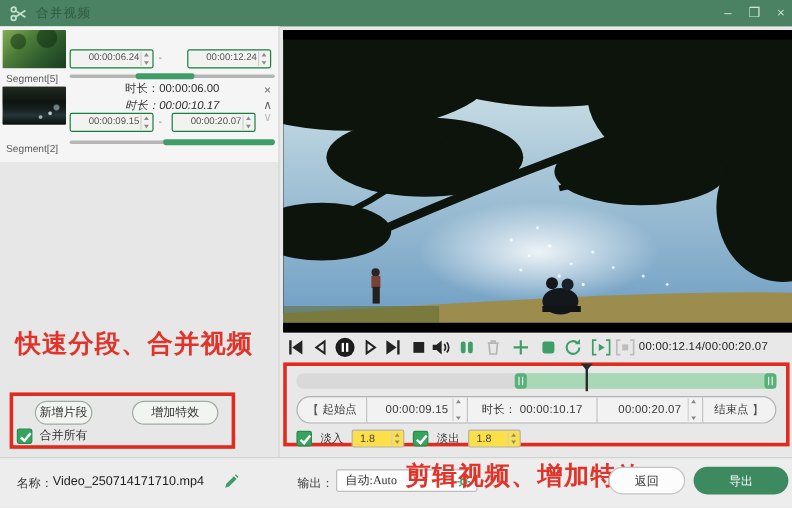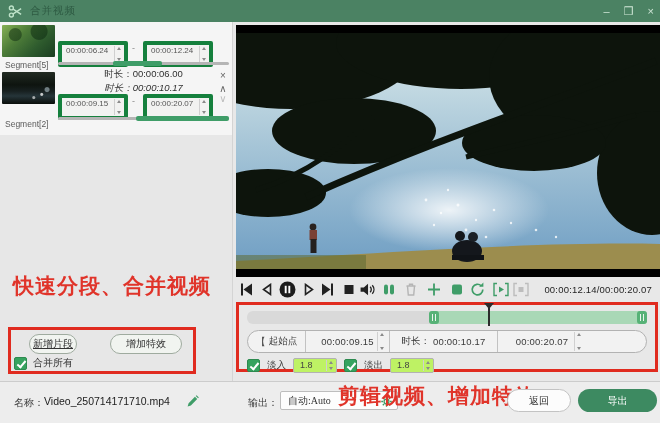--- a/index.html
+++ b/index.html
@@ -23,21 +23,21 @@
       radial-gradient(circle at 70% 20%, rgba(10,40,15,.5) 0 8px, transparent 9px),
       linear-gradient(135deg,#86b055 0%,#4d7c38 35%,#2f5c2e 65%,#1a3d21 100%); }
   .thumb2 { background:
       radial-gradient(circle at 75% 70%, rgba(255,255,255,.75) 0 1px, transparent 2px),
       radial-gradient(circle at 60% 80%, rgba(255,255,255,.6) 0 1px, transparent 2px),
       radial-gradient(circle at 85% 55%, rgba(200,220,230,.5) 0 2px, transparent 3px),
       linear-gradient(180deg,#222b22 0%,#0e140f 40%,#33475242 60%,#3d566380 75%,#0a0e0a 100%),#0e130f; }
   .seg-label { position:absolute; font-size:8.5px; color:#5a5a5a; }
   .dur-row { position:absolute; left:58px; width:171px; text-align:center; font-size:9.5px; color:#3c3c3c; }
   .dur-row b { font-weight:normal; color:#2f2f2f; }
-  .time-input { position:absolute; width:70px; height:26px; background:#f2f2f1; border:4px solid #15803d; border-radius:2px; font-size:8px; color:#555; line-height:12px; padding-left:4px; }
+  .time-input { position:absolute; width:70px; height:16px; background:#f2f2f1; border:1px solid #15803d; border-radius:2px; font-size:8px; color:#555; line-height:12px; padding-left:4px;text-align:center; }
   .dash { position:absolute; font-size:9px; color:#888; }
   .spin { position:absolute; right:1px; top:1px; bottom:1px; width:9px; display:flex; flex-direction:column; justify-content:space-between; align-items:center; padding:1px 0; border-left:1px solid #d0d0d0; }
   .spin i { width:0; height:0; border-left:2.5px solid transparent; border-right:2.5px solid transparent; }
   .spin i.u { border-bottom:3.5px solid #8a8a8a; }
   .spin i.d { border-top:3.5px solid #8a8a8a; }
   .seg-slider { position:absolute; left:58px; width:171px; height:3px; background:#b5b5b5; border-radius:2px; }
   .seg-slider .rng { position:absolute; top:-1px; height:5px; background:#3f9d68; border-radius:2px; }
   .seg-ctl { position:absolute; left:216px; width:14px; text-align:center; font-size:10px; color:#666; cursor:default; line-height:10px; }
   .seg-ctl.dim { color:#bdbdbd; }
 
@@ -46,39 +46,39 @@
 
   .pill-btn { position:absolute; height:20px; border-radius:10px; background:#f1f4f0; border:1px solid #9fab9f; font-size:10px; color:#333; display:flex; align-items:center; justify-content:center; cursor:default; }
   .cb { width:13px; height:13px; background:#36a35f; border:1px solid #2d8a4f; border-radius:2px; position:relative; flex:none; }
   .cb::after { content:""; position:absolute; left:4px; top:1px; width:3px; height:7px; border:solid #fff; border-width:0 2px 2px 0; transform:rotate(40deg); }
   .cb-row { position:absolute; display:flex; align-items:center; gap:6px; font-size:10px; color:#333; }
 
   
   .video { position:absolute; left:236px; top:25px; width:424px; height:252px; background:#000; }
   .controls { position:absolute; top:281px; height:17px; }
   .controls svg { display:block; }
-  .time-display { position:absolute; top:284px; right:8px; font-size:9.5px; color:#1e1e1e; letter-spacing:.2px; }
+  .time-display { position:absolute; top:284px; right:20px; font-size:9.5px; color:#1e1e1e; letter-spacing:.2px; }
 
   
   .tl-box { position:absolute; left:236px; top:302px; width:422px; height:70px; border:3px solid #e02b1f; }
   .track { position:absolute; left:8px; right:8px; top:6px; height:13px; background:#d9d9d9; border-radius:6px; }
   .range { position:absolute; top:0; bottom:0; background:#a9d8b6; border-radius:4px; }
   .handle { position:absolute; top:0; bottom:0; width:10px; background:#57b277; border-radius:3px; }
   .handle::before { content:""; position:absolute; left:3px; top:3px; bottom:3px; width:1px; background:#eaf6ee; }
   .handle::after { content:""; position:absolute; left:6px; top:3px; bottom:3px; width:1px; background:#eaf6ee; }
   .playhead { position:absolute; top:-4px; width:2px; height:19px; background:#2b2b2b; }
   .playhead::before { content:""; position:absolute; left:-4px; top:-4px; border-left:5px solid transparent; border-right:5px solid transparent; border-top:6px solid #2b2b2b; }
   .trim-row { position:absolute; left:8px; right:8px; top:25px; height:23px; display:flex; background:#f2f2f2; border:1px solid #b2b2b2; border-radius:12px; overflow:hidden; font-size:9.5px; color:#3a3a3a; }
   .trim-row .cell { display:flex; align-items:center; justify-content:center; gap:3px; border-right:1px solid #c2c2c2; position:relative; }
   .trim-row .cell:last-child { border-right:none; }
   .trim-row .bracket { color:#555; font-size:10px; }
   .trim-row .tval { letter-spacing:.2px; }
   .trim-row .spin { right:3px; }
   .fade-row { position:absolute; left:8px; top:53px; display:flex; align-items:center; gap:7px; font-size:9.5px; color:#3a3a3a; }
-  .fade-box { position:relative; width:44px; height:15px; background:#bef264; border:1px solid #b2b2b2; border-radius:2px; font-size:9px; color:#444; line-height:13px; padding-left:6px; }
+  .fade-box { position:relative; width:44px; height:15px; background:#fde047; border:1px solid #b2b2b2; border-radius:2px; font-size:9px; color:#444; line-height:13px; padding-left:6px; }
 
   
   .footer-sep { position:absolute; left:0; top:381px; width:660px; height:1px; background:#cccccc; }
   .footer { position:absolute; left:0; top:382px; width:660px; height:41px; background:#ededed; }
   .f-label { position:absolute; top:396px; font-size:10px; color:#3a3a3a; }
   .f-value { position:absolute; top:395px; font-size:10.5px; color:#222; }
   .dropdown { position:absolute; left:206px; top:391px; width:118px; height:19px; background:#fdfdfd; border:1px solid #bdbdbd; border-radius:2px; font-size:10px; color:#333; line-height:17px; padding-left:7px; }
   .dropdown svg { position:absolute; right:4px; top:3px; }
   .btn-back { position:absolute; left:507px; top:389px; width:64px; height:23px; border-radius:12px; background:#fcfcfc; border:1px solid #c3c3c3; font-size:10px; color:#333; display:flex; align-items:center; justify-content:center; }
   .btn-export { position:absolute; left:578px; top:389px; width:79px; height:23px; border-radius:12px; background:#3d8a61; font-size:10px; color:#fff; display:flex; align-items:center; justify-content:center; }
@@ -111,21 +111,21 @@
   <span>时长：</span><b>00:00:06.00</b>
 </div>
 <div class="time-input" style="left:58px;top:41px;">
   <span>00:00:06.24</span>
   <span class="spin">
       <i class="u"></i>
       <i class="d"></i>
     </span>
 </div>
 <span class="dash" style="left:132px;top:43px;">-</span>
-<div class="time-input" style="left:143px;top:41px;">
+<div class="time-input" style="left:156px;top:41px;">
   <span>00:00:12.24</span>
   <span class="spin">
       <i class="u"></i>
       <i class="d"></i>
     </span>
 </div>
 <div class="seg-slider" style="top:62px;">
   <span class="rng" style="left:32%;width:29%;"></span>
 </div>
 
@@ -151,21 +151,21 @@
 </div>
 <div class="seg-slider" style="top:117px;">
   <span class="rng" style="left:45.5%;width:54.5%;"></span>
 </div>
 <span class="seg-ctl" style="top:71px;">×</span>
 <span class="seg-ctl" style="top:84px;">∧</span>
 <span class="seg-ctl dim" style="top:94px;">∨</span>
 
 <div class="tip" style="left:13px;top:272px;">快速分段、合并视频</div>
 <div class="redbox" style="left:8px;top:327px;width:188px;height:47px;"></div>
-<div class="pill-btn" style="left:29px;top:334px;width:48px;text-decoration:underline;">新增片段</div>
+<div class="pill-btn" style="left:29px;top:334px;width:48px;">新增片段</div>
 <div class="pill-btn" style="left:110px;top:334px;width:72px;">增加特效</div>
 <div class="cb-row" style="left:14px;top:356px;">
   <span class="cb"></span>
   <span>合并所有</span>
 </div>
 
 <div class="video">
   <svg viewBox="0 0 424 252" width="424" height="252">
     <rect width="424" height="252" fill="#000"></rect>
     <defs>
@@ -307,20 +307,24 @@
       <span>时长：</span>
         <span class="tval">00:00:10.17</span>
     </div>
     <div class="cell" style="width:88px;">
       <span class="tval">00:00:20.07</span>
       <span class="spin">
           <i class="u"></i>
           <i class="d"></i>
         </span>
     </div>
+    <div class="cell" style="flex:1;">
+      <span>结束点</span>
+      <span class="bracket">】</span>
+    </div>
   </div>
   <div class="fade-row">
     <span class="cb"></span>
     <span>淡入</span>
     <span class="fade-box">
       <span>1.8</span>
       <span class="spin">
           <i class="u"></i>
           <i class="d"></i>
         </span>

